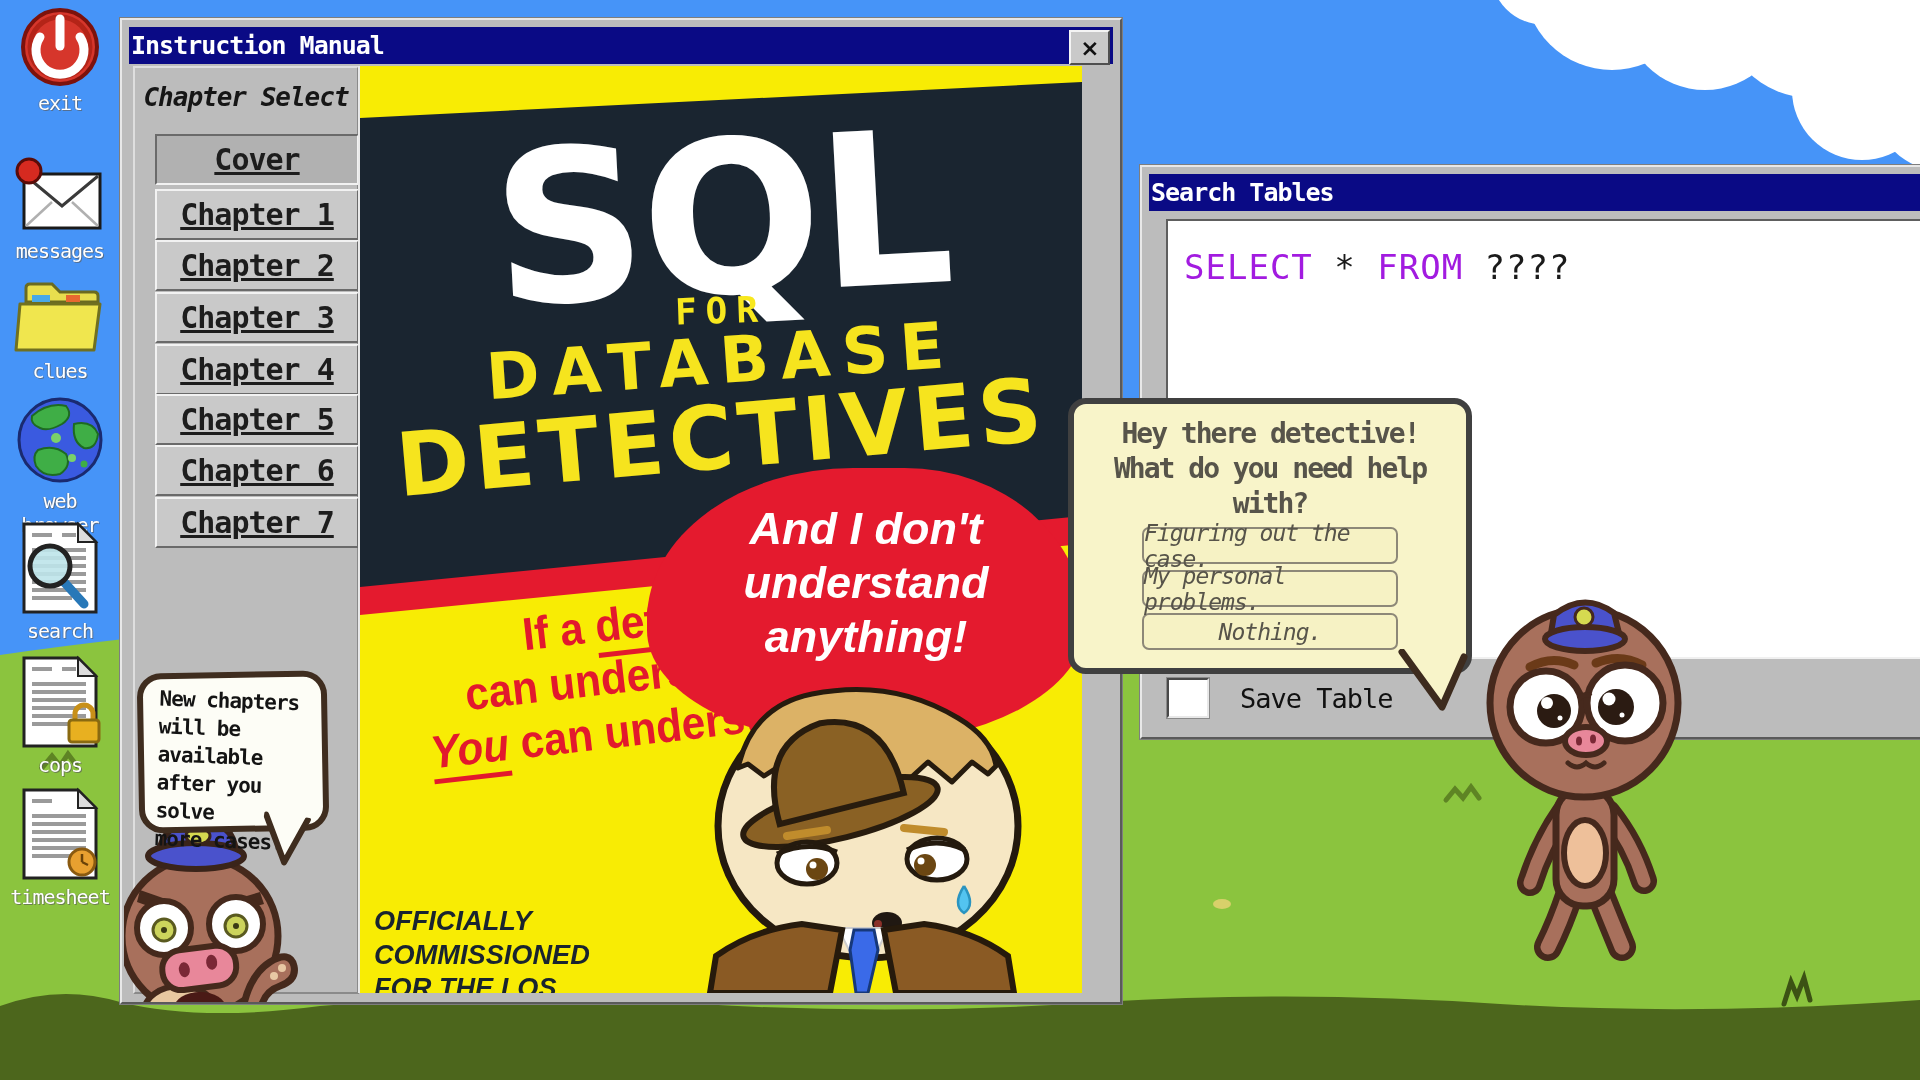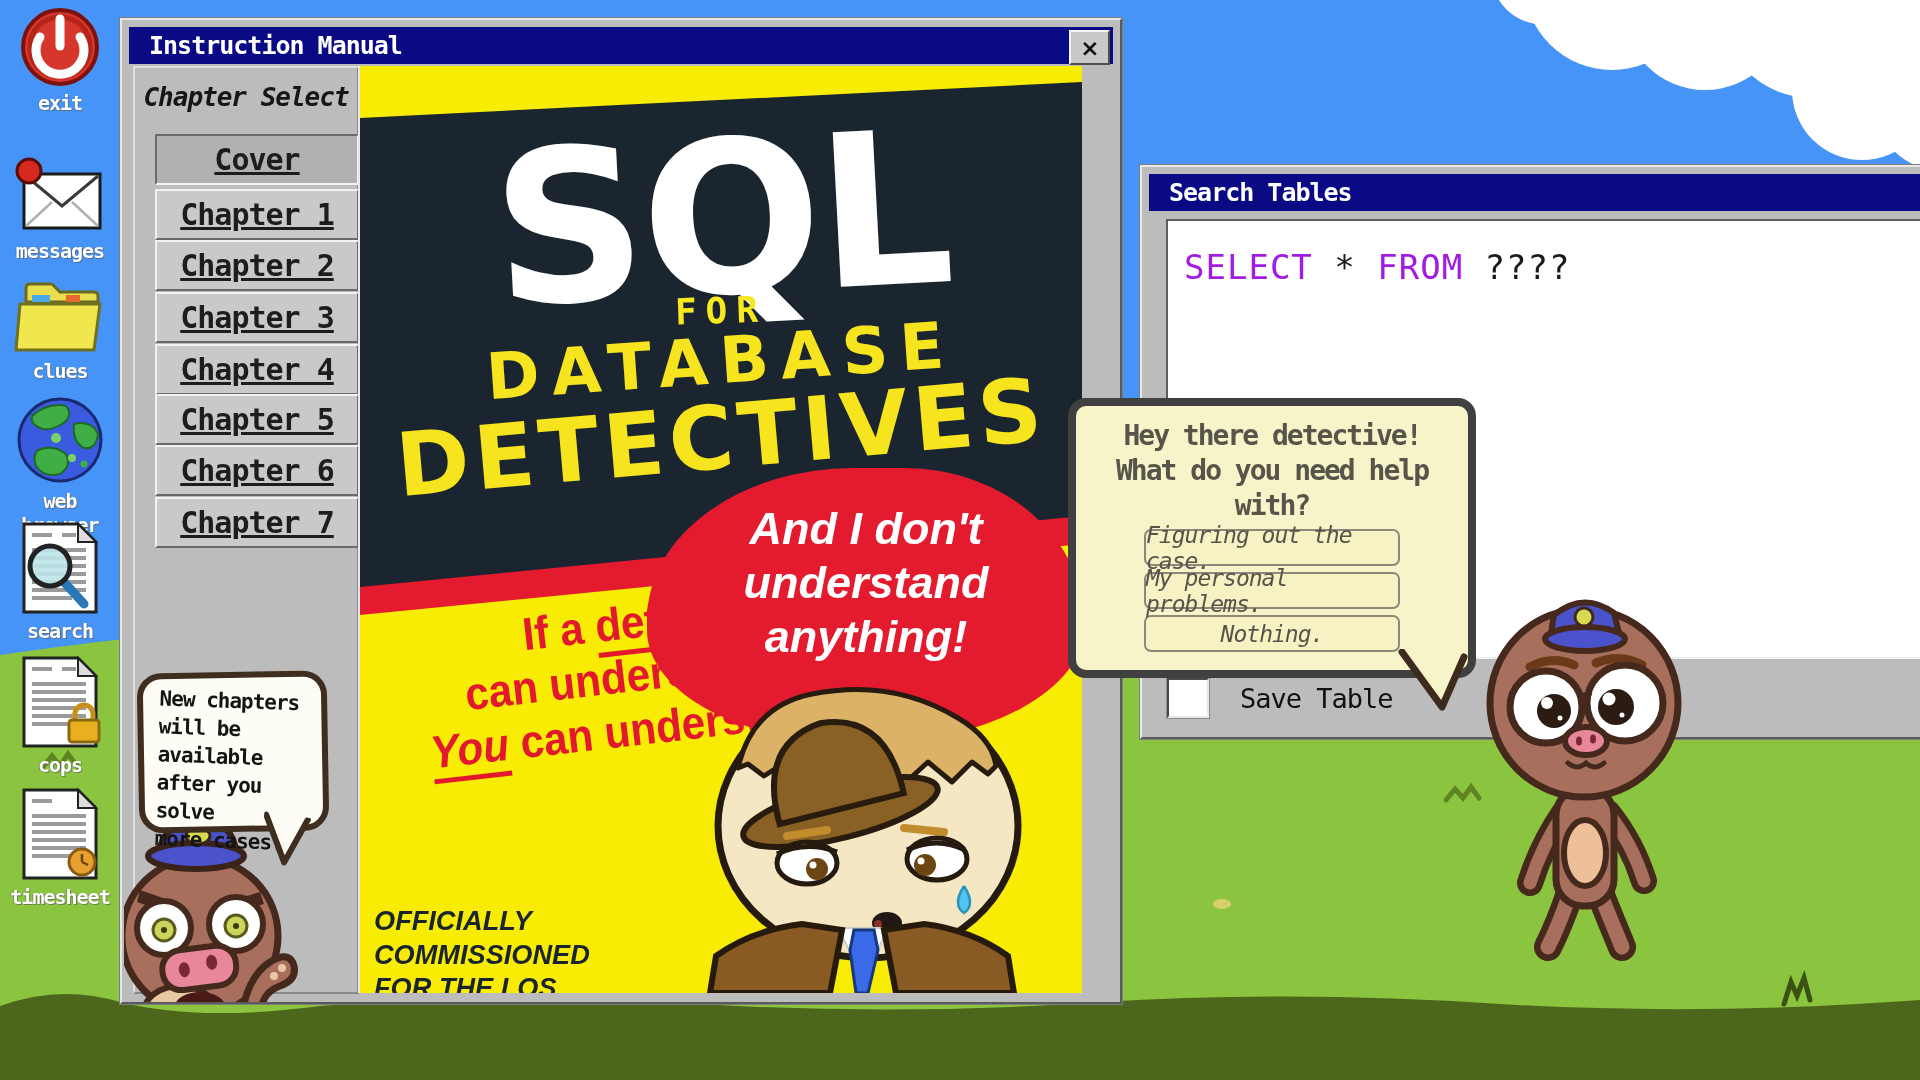--- a/index.html
+++ b/index.html
@@ -8,28 +8,28 @@
   .abs{position:absolute;}
   svg{display:block;}
 
   
   #terrain{position:absolute;left:0;top:0;width:1920px;height:1080px;z-index:1;}
   #clouds{position:absolute;left:0;top:0;width:1920px;height:260px;z-index:2;}
 
   
   .dicon{position:absolute;left:10px;width:100px;text-align:center;z-index:10;cursor:pointer;}
   .dicon svg{margin:0 auto;}
-  .dlabel{margin-top:3px;font-size:20px;font-weight:bold;color:#fff;letter-spacing:-1px;
+  .dlabel{margin-top:3px;font-size:20px;font-weight:normal;color:#fff;letter-spacing:-1px;
           text-shadow:1px 1px 0 rgba(90,90,90,.65), -1px 0 0 rgba(90,90,90,.35);}
 
   
   .win{position:absolute;background:#bcbcbc;border:2px solid;
        border-color:#e8e8e8 #5a5a5a #5a5a5a #e8e8e8;box-shadow:0 0 0 1px #7e7e7e;}
   .titlebar{position:absolute;left:7px;right:7px;top:7px;height:37px;background:#0a0a85;
-            color:#fff;display:flex;align-items:center;padding-left:20px;
+            color:#fff;display:flex;align-items:center;padding-left:2px;
             font-weight:bold;font-size:25px;letter-spacing:-1px;}
   .closebtn{position:absolute;right:3px;top:3px;width:37px;height:31px;background:#c9c9c9;
             border:2px solid;border-color:#f4f4f4 #4f4f4f #4f4f4f #f4f4f4;
             display:flex;align-items:center;justify-content:center;
             font-weight:bold;font-size:23px;color:#111;cursor:pointer;font-family:"DejaVu Sans",sans-serif;}
   .sunken{border:2px solid;border-color:#5e5e5e #f0f0f0 #f0f0f0 #5e5e5e;background:#fff;}
 
   
   #manual{left:120px;top:18px;width:998px;height:982px;z-index:20;overflow:hidden;}
   #chpanel{position:absolute;left:11px;top:46px;width:222px;height:924px;
@@ -87,21 +87,21 @@
   #searchwin{left:1140px;top:165px;width:800px;height:570px;z-index:30;}
   #queryarea{position:absolute;left:24px;top:52px;width:780px;height:436px;cursor:text;}
   #querytext{position:absolute;left:16px;top:26px;font-size:34px;font-weight:normal;letter-spacing:1px;}
   .kw{color:#a21be0;} .qb{color:#1a1a1a;}
   #savebox{position:absolute;left:25px;top:511px;width:38px;height:36px;background:#fff;
            border:2px solid;border-color:#494949 #e8e8e8 #e8e8e8 #494949;outline:1px solid #8a8a8a;cursor:pointer;}
   #savelabel{position:absolute;left:98px;top:516px;font-size:27px;color:#111;letter-spacing:-1px;}
 
   
   #helpbubble{position:absolute;left:1068px;top:398px;width:392px;height:264px;background:#f8f4c9;
-              border:8px solid #404040;border-radius:18px;z-index:50;}
+              border:6px solid #404040;border-radius:18px;z-index:50;}
   #helpbubble .hhead{margin-top:12px;text-align:center;font-size:28px;font-weight:bold;
               color:#57544a;letter-spacing:-2px;line-height:1.25;}
   .hopt{width:252px;height:33px;margin:6px auto 0;background:#f6f2c4;border:2px solid #8d8878;
         border-radius:7px;display:flex;align-items:center;justify-content:center;
         font-style:italic;font-size:23px;color:#57544a;letter-spacing:-1px;cursor:pointer;}
   #helptail{position:absolute;left:1398px;top:649px;z-index:51;}
 
   .char{z-index:40;}
 </style>
 </head>

